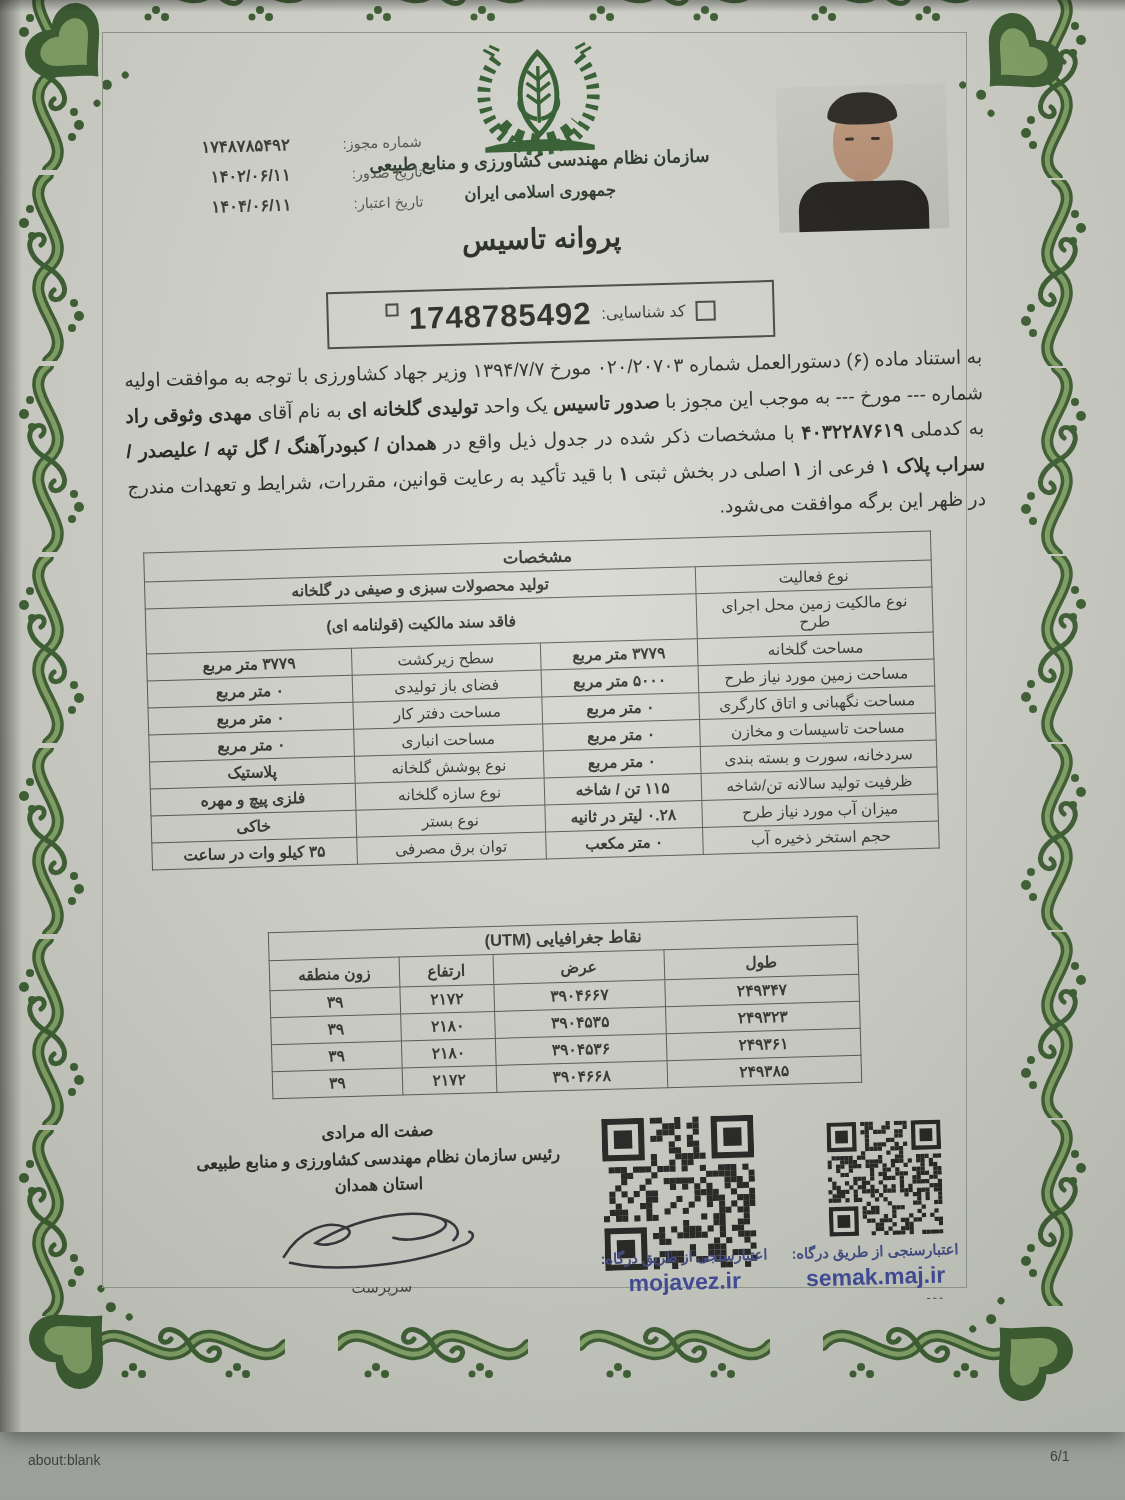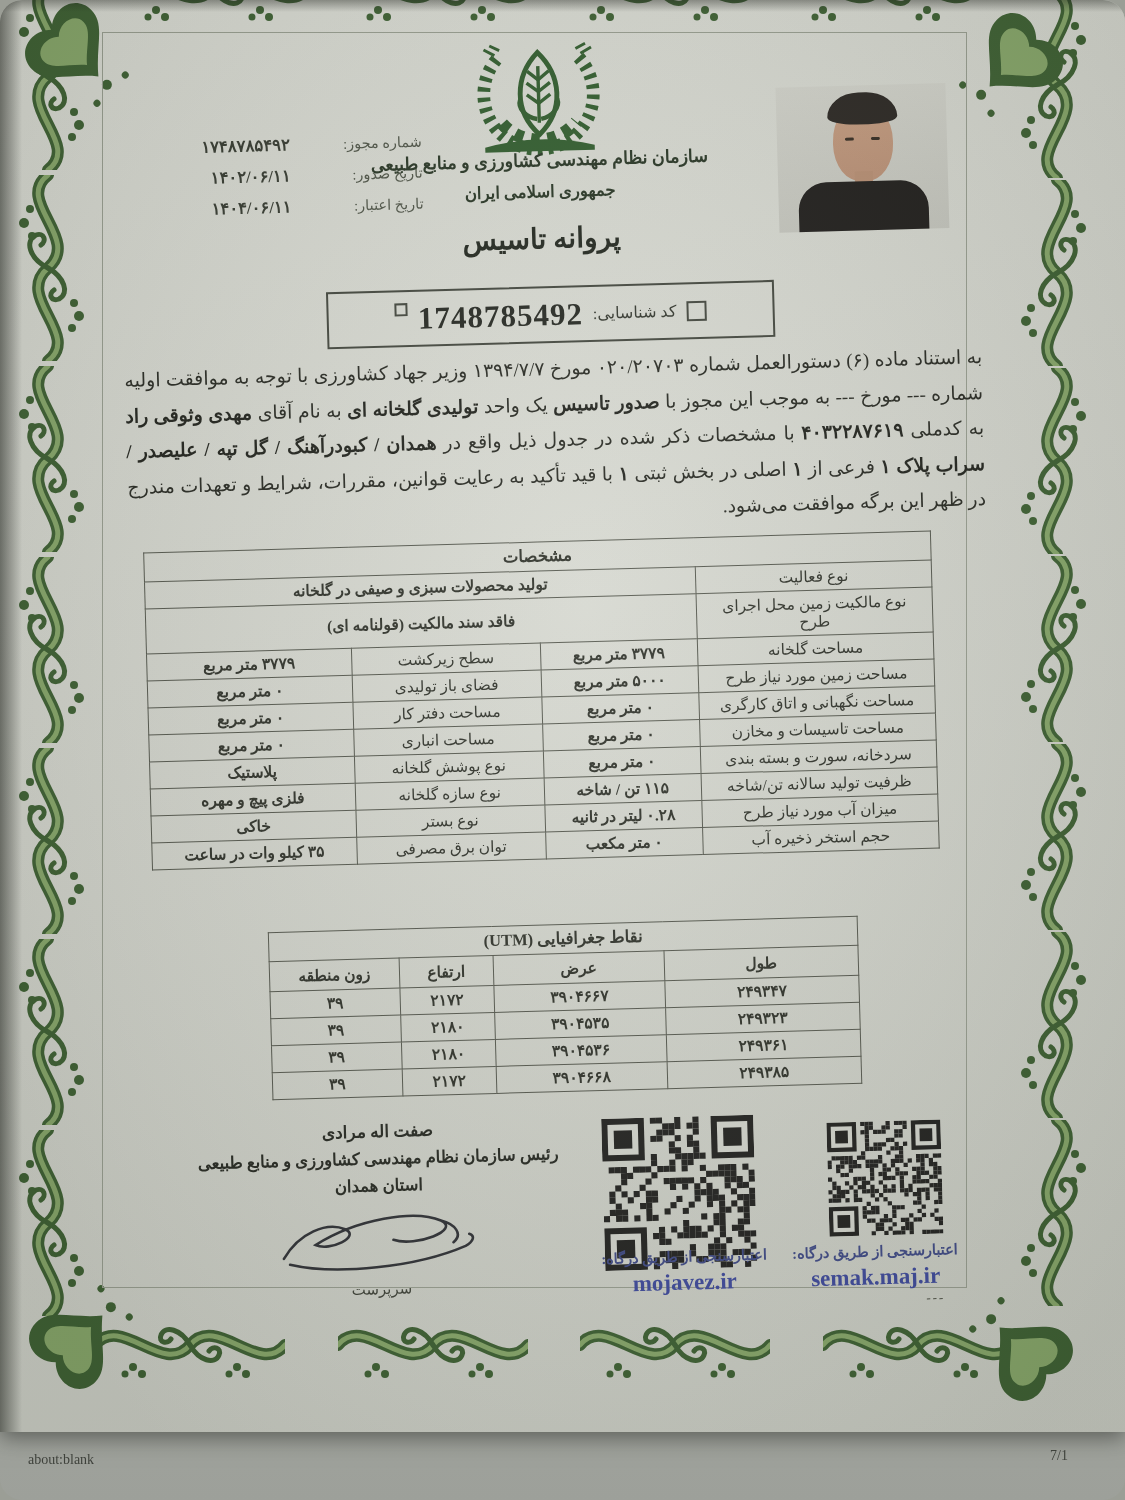--- a/index.html
+++ b/index.html
@@ -1,19 +1,19 @@
 <!DOCTYPE html>
 <html lang="fa"><head>
 <meta charset="utf-8">
 <style>
   * { margin:0; padding:0; box-sizing:border-box; }
   html,body { background:#9b9e96; }
   .stage { position:relative; width:1125px; height:1500px; margin:0 auto; overflow:hidden;
            background:linear-gradient(180deg,#b2b5ad 0%,#aaada5 70%,#9da09a 100%);
-           font-family:Liberation Serif, serif;border-radius:22px; }
+           font-family:Liberation Sans, sans-serif; }
   .paper { position:absolute; left:0; top:0; right:0; height:1432px;
            background:linear-gradient(160deg,#dcded6 0%,#d5d7cf 45%,#cbcec5 100%);
            box-shadow:0 6px 20px rgba(30,32,28,.5); }
   .vignette { position:absolute; inset:0; pointer-events:none;
            background:radial-gradient(ellipse at 52% 42%, rgba(255,255,255,.10) 0%, rgba(58,60,52,.16) 88%); }
   .edgeL { position:absolute; left:0; top:0; bottom:0; width:22px;
            background:linear-gradient(90deg, rgba(32,35,29,.55), rgba(32,35,29,0)); }
   .edgeT { position:absolute; left:0; top:0; right:0; height:12px;
            background:linear-gradient(180deg, rgba(32,35,29,.4), rgba(32,35,29,0)); }
   .inner-frame { position:absolute; left:102px; top:32px; right:158px; bottom:144px;
@@ -1145,14 +1145,14 @@
 
       <div class="dashes">---</div>
     </div>
 
     <div class="vignette"></div>
     <div class="edgeL"></div>
     <div class="edgeT"></div>
   </div>
 
   <div class="footer-url">about:blank</div>
-  <div class="footer-page">7/1</div>
+  <div class="footer-page">6/1</div>
 </div>
 
 </body></html>

